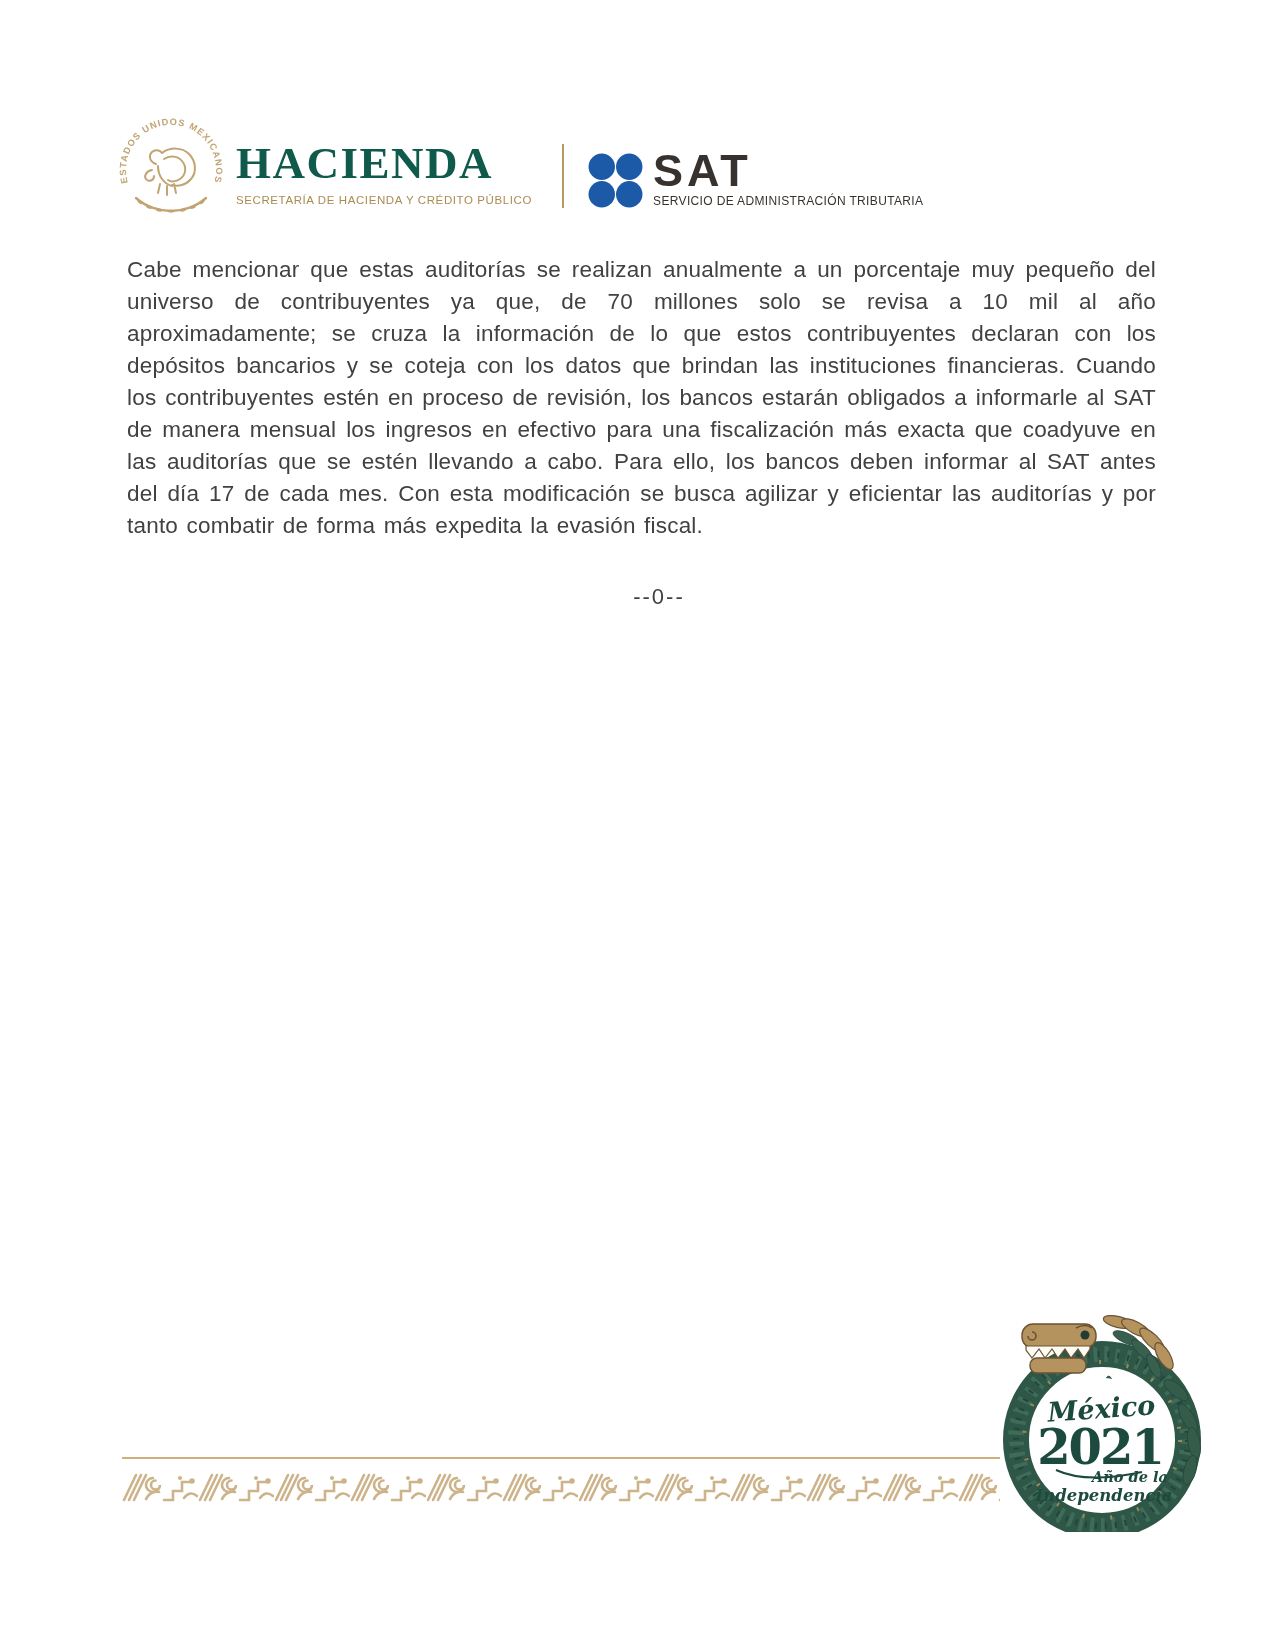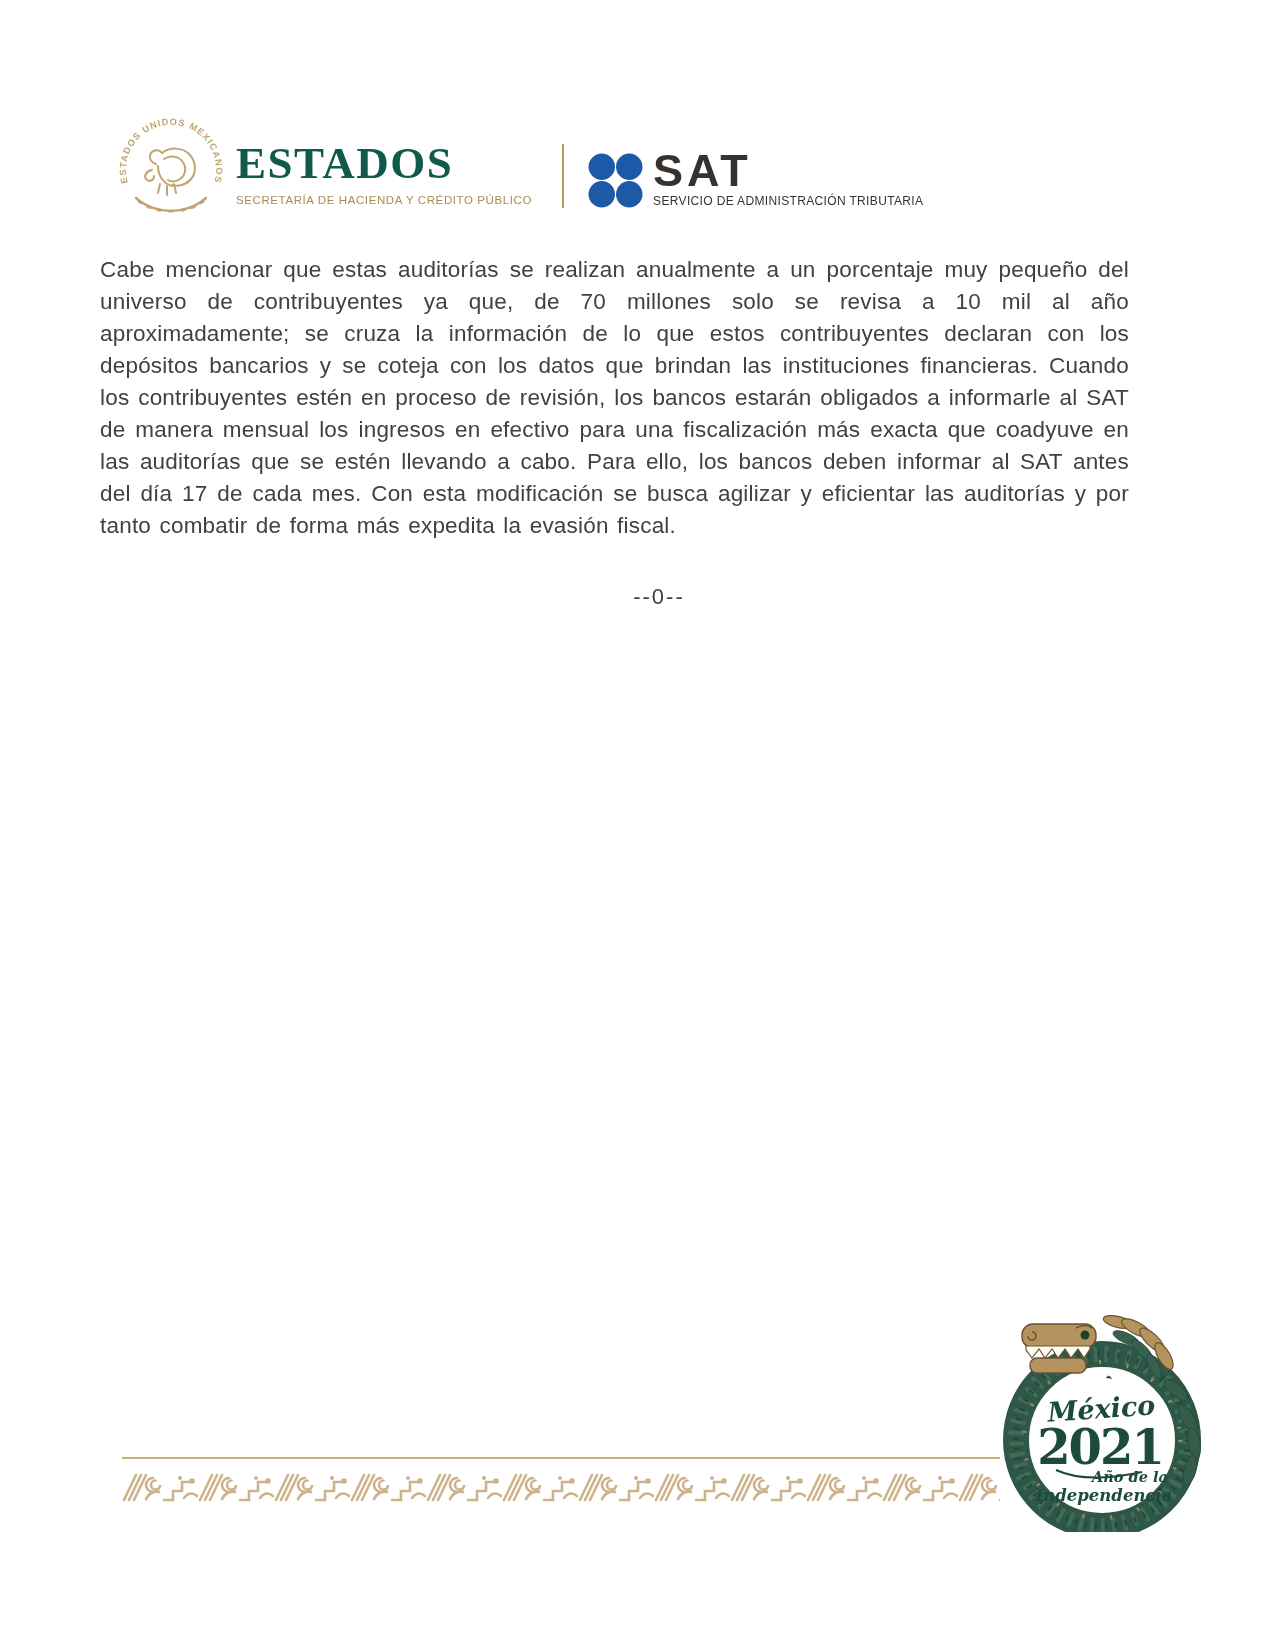--- a/index.html
+++ b/index.html
@@ -25,21 +25,21 @@
   .sat-circles-svg { width:57px; height:57px; }
   .sat-text { margin-left:9px; padding-bottom:1px; }
   .sat-title {
     font-size:45px; font-weight:800; color:#38322e; letter-spacing:4px;
     line-height:0.82; font-family:"Liberation Sans", sans-serif;
   }
   .sat-sub { font-size:12px; font-weight:400; color:#38322e; letter-spacing:0.35px; margin-top:4px; white-space:nowrap; }
 
   
   .para {
-    position:absolute; left:100px; top:254px; width:1029px; margin:0;
+    position:absolute; left:127px; top:254px; width:1029px; margin:0;
     font-size:22.5px; line-height:32px; color:#414141;
     text-align:justify; letter-spacing:0.2px; word-spacing:2px;
   }
   .separator {
     position:absolute; left:0; top:584px; width:100%;
     text-align:center; text-indent:42px;
     font-size:22px; color:#414141; letter-spacing:2px;
   }
 
   
@@ -91,21 +91,21 @@
           <ellipse cx="33" cy="89" rx="3" ry="1.6" transform="rotate(20 33 89)"></ellipse>
           <ellipse cx="43" cy="92" rx="3" ry="1.6" transform="rotate(10 43 92)"></ellipse>
           <ellipse cx="55" cy="93" rx="3" ry="1.6"></ellipse>
           <ellipse cx="67" cy="92" rx="3" ry="1.6" transform="rotate(-10 67 92)"></ellipse>
           <ellipse cx="77" cy="89" rx="3" ry="1.6" transform="rotate(-20 77 89)"></ellipse>
           <ellipse cx="86" cy="84" rx="3" ry="1.6" transform="rotate(-35 86 84)"></ellipse>
         </g>
       </svg>
 
       <div class="hac-text">
-        <div class="hac-title">ESTADOS</div>
+        <div class="hac-title">HACIENDA</div>
         <div class="hac-sub">SECRETARÍA DE HACIENDA Y CRÉDITO PÚBLICO</div>
       </div>
     </div>
 
     <div class="logo-divider"></div>
 
     <div class="sat-lockup">
       <svg class="sat-circles-svg" viewBox="0 0 56 56" xmlns="http://www.w3.org/2000/svg" aria-hidden="true">
         <circle cx="14.5" cy="14.5" r="13" fill="#1c5aa8"></circle>
         <circle cx="41.5" cy="14.5" r="13" fill="#1c5aa8"></circle>

